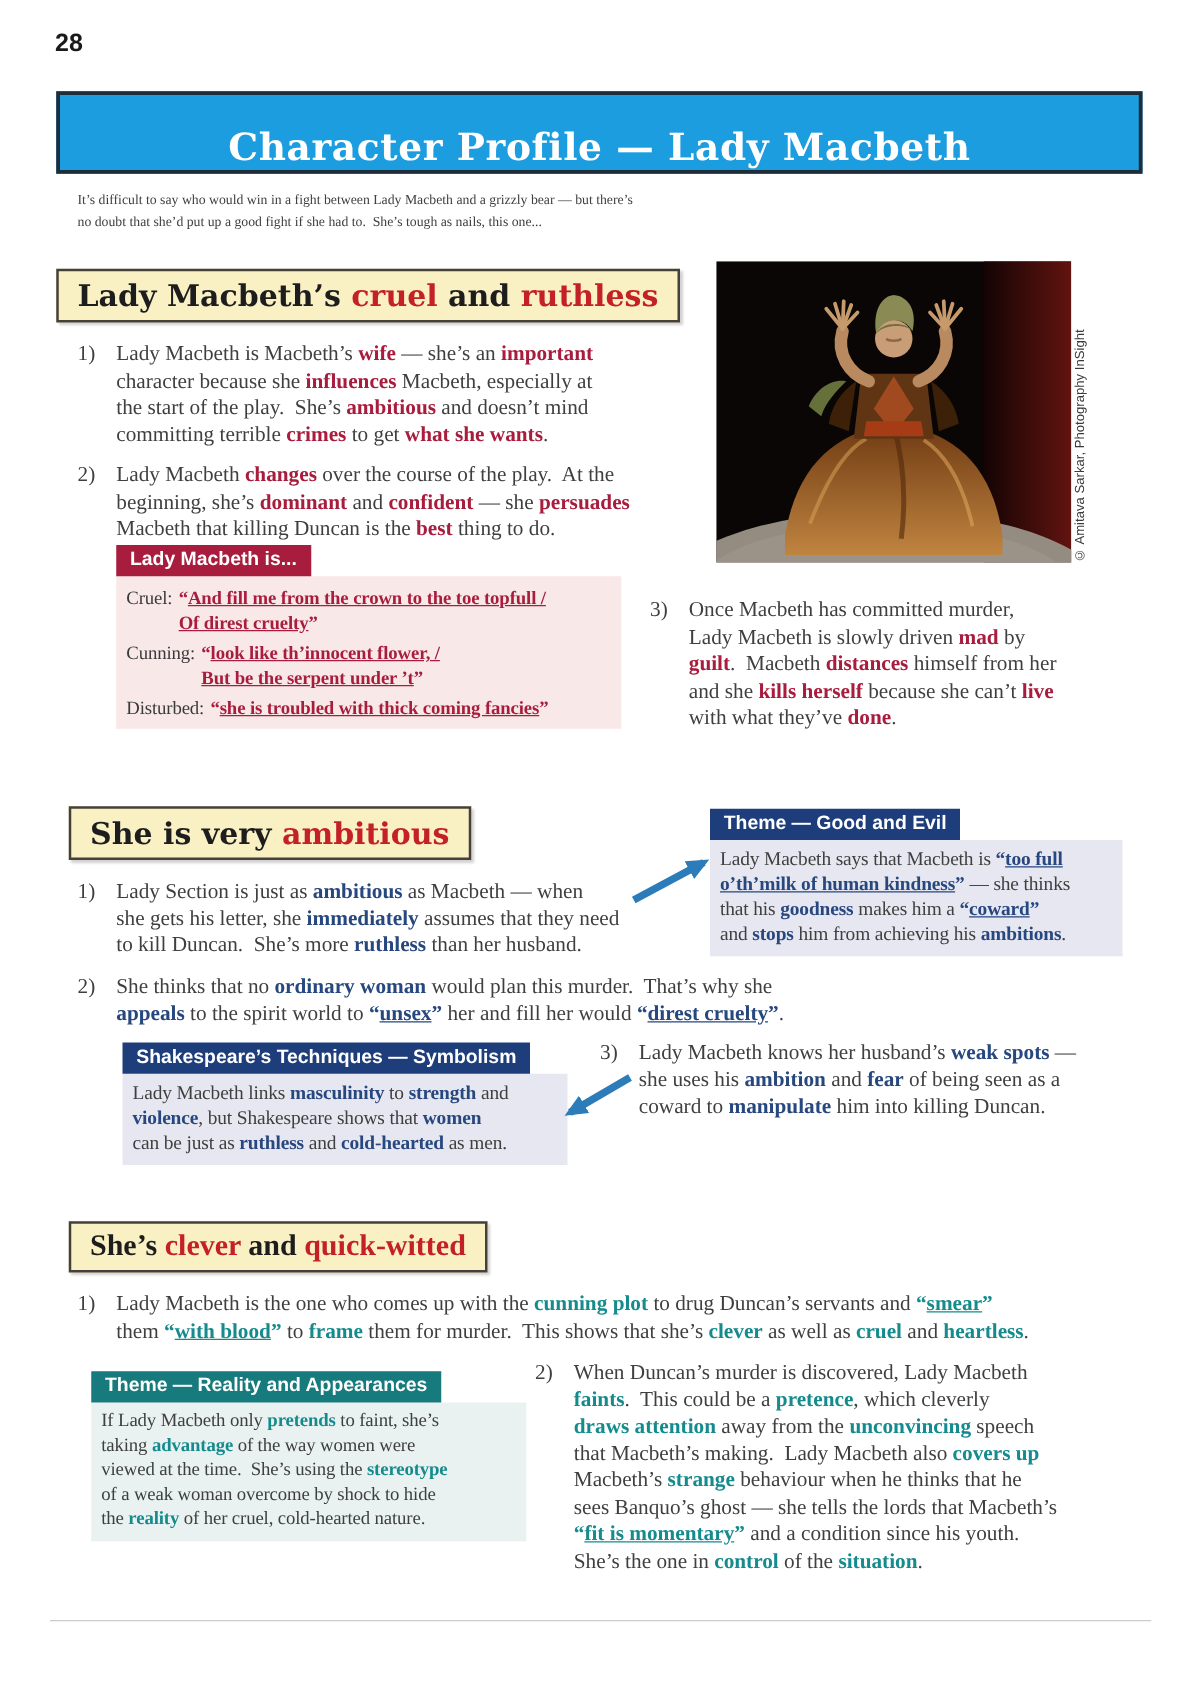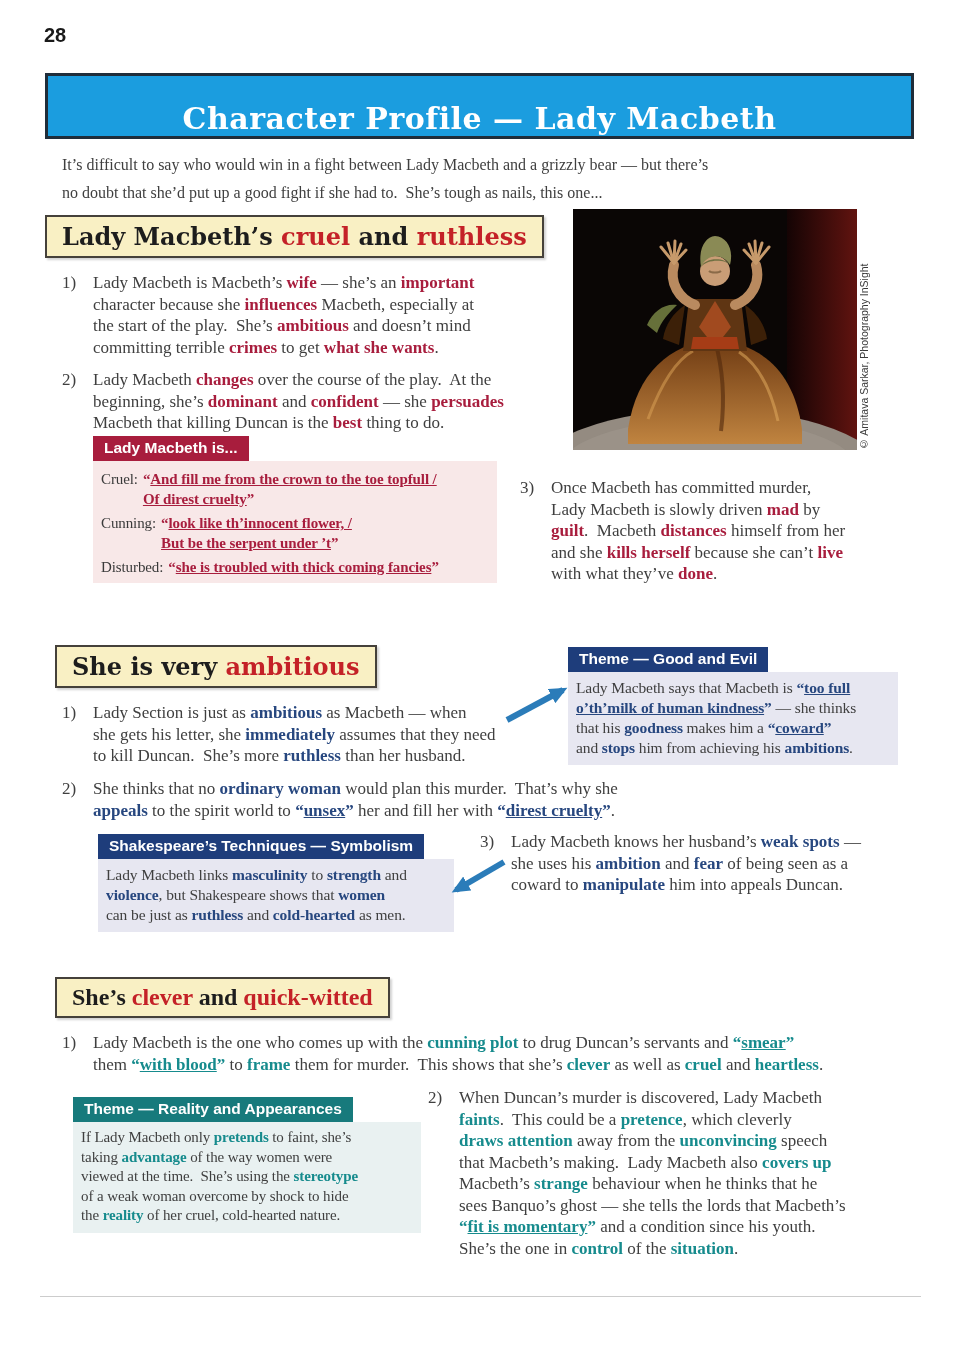--- a/index.html
+++ b/index.html
@@ -9,21 +9,21 @@
   .pre{white-space:pre-wrap;}
   .b{font-weight:bold;}
   .u{text-decoration:underline;}
   .c-red{color:#c42127;}
   .c-maroon{color:#a81d3d;}
   .c-navy{color:#27477f;}
   .c-teal{color:#168b8d;}
   .pagenum{font-family:"Liberation Sans",sans-serif;font-weight:bold;font-size:20px;color:#1a1a1a;}
   .banner{background:#1b9ddf;border:3px solid #1f2d3a;display:flex;align-items:flex-end;justify-content:center;}
   .banner h1{margin:0;font-family:"DejaVu Serif",serif;font-weight:bold;color:#ffffff;font-size:30px;letter-spacing:0.5px;}
-  .intro{font-size:16px;line-height:28px;}
+  .intro{font-size:11px;line-height:18px;}
   .headbox{display:inline-block;background:#f9f0c4;border:2px solid #45413a;box-shadow:2px 2px 2px rgba(0,0,0,0.18);
            padding:5px 15px;font-family:"DejaVu Serif",serif;font-weight:bold;font-size:24px;color:#1d1d1d;white-space:nowrap;}
   .item{display:flex;font-size:17px;line-height:21.5px;}
   .item .num{flex:none;width:31px;}
   .item .itext{flex:1;}
   .callout .tab{display:inline-block;position:relative;z-index:2;color:#ffffff;
                 font-family:"Liberation Sans",sans-serif;font-weight:bold;font-size:15.5px;padding:3px 11px 4px;}
   .tab-crimson{background:#a81d3d;}
   .tab-navy{background:#1e3d7b;}
   .tab-teal{background:#177a7c;}
@@ -170,21 +170,21 @@
 
   <div class="abs item" style="left:62px;top:702px;width:510px;">
     <span class="num">1)</span>
     <div class="itext pre"><span>Lady Section is just as </span><span class="b c-navy">ambitious</span><span> as Macbeth — when
 she gets his letter, she </span><span class="b c-navy">immediately</span><span> assumes that they need
 to kill Duncan.  She’s more </span><span class="b c-navy">ruthless</span><span> than her husband.</span></div>
   </div>
   <div class="abs item" style="left:62px;top:778px;width:680px;">
     <span class="num">2)</span>
     <div class="itext pre"><span>She thinks that no </span><span class="b c-navy">ordinary woman</span><span> would plan this murder.  That’s why she
-</span><span class="b c-navy">appeals</span><span> to the spirit world to </span><span class="b c-navy">“</span><span class="b u c-navy">unsex</span><span class="b c-navy">”</span><span> her and fill her with </span><span class="b c-navy">“</span><span class="b u c-navy">direst cruelty</span><span class="b c-navy">”</span><span>.</span></div>
+</span><span class="b c-navy">appeals</span><span> to the spirit world to </span><span class="b c-navy">“</span><span class="b u c-navy">unsex</span><span class="b c-navy">”</span><span> her and fill her would </span><span class="b c-navy">“</span><span class="b u c-navy">direst cruelty</span><span class="b c-navy">”</span><span>.</span></div>
   </div>
 
   <div class="abs callout" style="left:98px;top:834px;width:356px;">
     <div class="tab tab-navy">Shakespeare’s Techniques — Symbolism</div>
     <div class="cbody bg-lav pre"><span>Lady Macbeth links </span><span class="b c-navy">masculinity</span><span> to </span><span class="b c-navy">strength</span><span> and
 </span><span class="b c-navy">violence</span><span>, but Shakespeare shows that </span><span class="b c-navy">women</span><span>
 can be just as </span><span class="b c-navy">ruthless</span><span> and </span><span class="b c-navy">cold-hearted</span><span> as men.</span></div>
   </div>
 
   <svg class="abs" style="left:438px;top:850px;" width="80" height="52">
@@ -193,21 +193,21 @@
         <path d="M0,0 L18,8 L0,16 Z" fill="#2b7cb9"></path>
       </marker>
     </defs>
     <line x1="66" y1="12" x2="18" y2="40" stroke="#2b7cb9" stroke-width="6" marker-end="url(#ah2)"></line>
   </svg>
 
   <div class="abs item" style="left:480px;top:831px;width:430px;">
     <span class="num">3)</span>
     <div class="itext pre"><span>Lady Macbeth knows her husband’s </span><span class="b c-navy">weak spots</span><span> —
 she uses his </span><span class="b c-navy">ambition</span><span> and </span><span class="b c-navy">fear</span><span> of being seen as a
-coward to </span><span class="b c-navy">manipulate</span><span> him into appeals Duncan.</span></div>
+coward to </span><span class="b c-navy">manipulate</span><span> him into killing Duncan.</span></div>
   </div>
 
   <div class="abs headbox" style="left:55px;top:977px;font-family:Liberation Serif, serif;"><span>She’s </span><span class="c-red">clever</span><span> and </span><span class="c-red">quick-witted</span></div>
 
   <div class="abs item" style="left:62px;top:1032px;width:835px;">
     <span class="num">1)</span>
     <div class="itext pre"><span>Lady Macbeth is the one who comes up with the </span><span class="b c-teal">cunning plot</span><span> to drug Duncan’s servants and </span><span class="b c-teal">“</span><span class="b u c-teal">smear</span><span class="b c-teal">”</span><span>
 them </span><span class="b c-teal">“</span><span class="b u c-teal">with blood</span><span class="b c-teal">”</span><span> to </span><span class="b c-teal">frame</span><span> them for murder.  This shows that she’s </span><span class="b c-teal">clever</span><span> as well as </span><span class="b c-teal">cruel</span><span> and </span><span class="b c-teal">heartless</span><span>.</span></div>
   </div>
 

